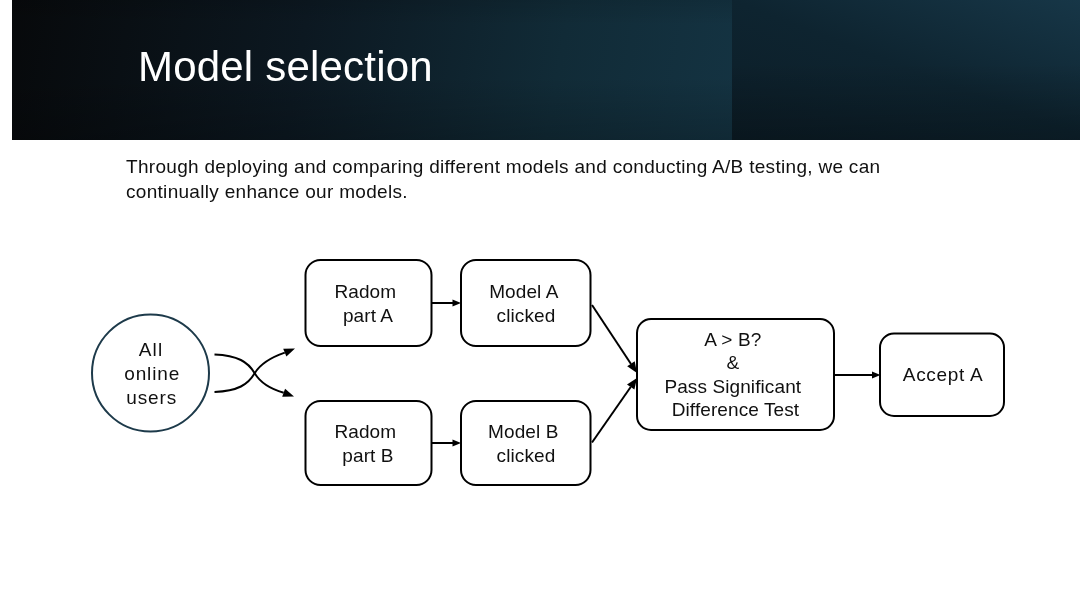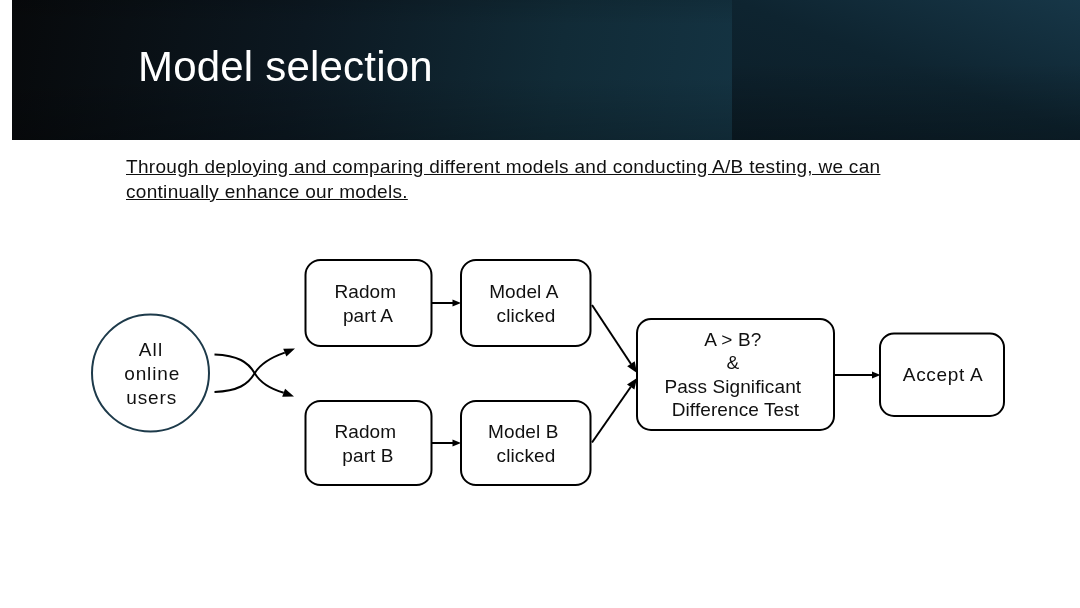--- a/index.html
+++ b/index.html
@@ -8,21 +8,21 @@
   .header{position:absolute;left:12px;top:0;width:1080px;height:140px;}
   .hleft{position:absolute;left:0;top:0;width:720px;height:140px;
      background:linear-gradient(to bottom,rgba(0,0,0,0.10) 0%,rgba(0,0,0,0) 18%,rgba(0,0,0,0) 55%,rgba(0,0,0,0.20) 100%),
        linear-gradient(100deg,#07090b 0%,#0c1821 40%,#112b37 75%,#143342 100%);}
   .hright{position:absolute;left:720px;top:0;width:360px;height:140px;
      background:linear-gradient(to bottom,rgba(0,0,0,0) 45%,rgba(0,0,0,0.25) 100%),
        linear-gradient(to top right,#0c1d27 0%,#0e2430 50%,#173748 100%);}
   .title{position:absolute;left:126px;top:43px;color:#ffffff;
      font-size:42px;letter-spacing:0.2px;font-weight:400;}
   .para{position:absolute;left:126px;top:154px;width:800px;color:#101010;
-     font-size:19px;line-height:25px;letter-spacing:0.3px;text-decoration:underline;}
+     font-size:19px;line-height:25px;letter-spacing:0.3px;}
   svg{position:absolute;left:0;top:0;}
   svg text{font-family:"Liberation Sans",sans-serif;font-size:19px;letter-spacing:0.1px;fill:#101010;}
 </style>
 </head>
 <body>
 <div class="header">
   <div class="hleft"></div>
   <div class="hright"></div>
   <div class="title">Model selection</div>
 </div>

